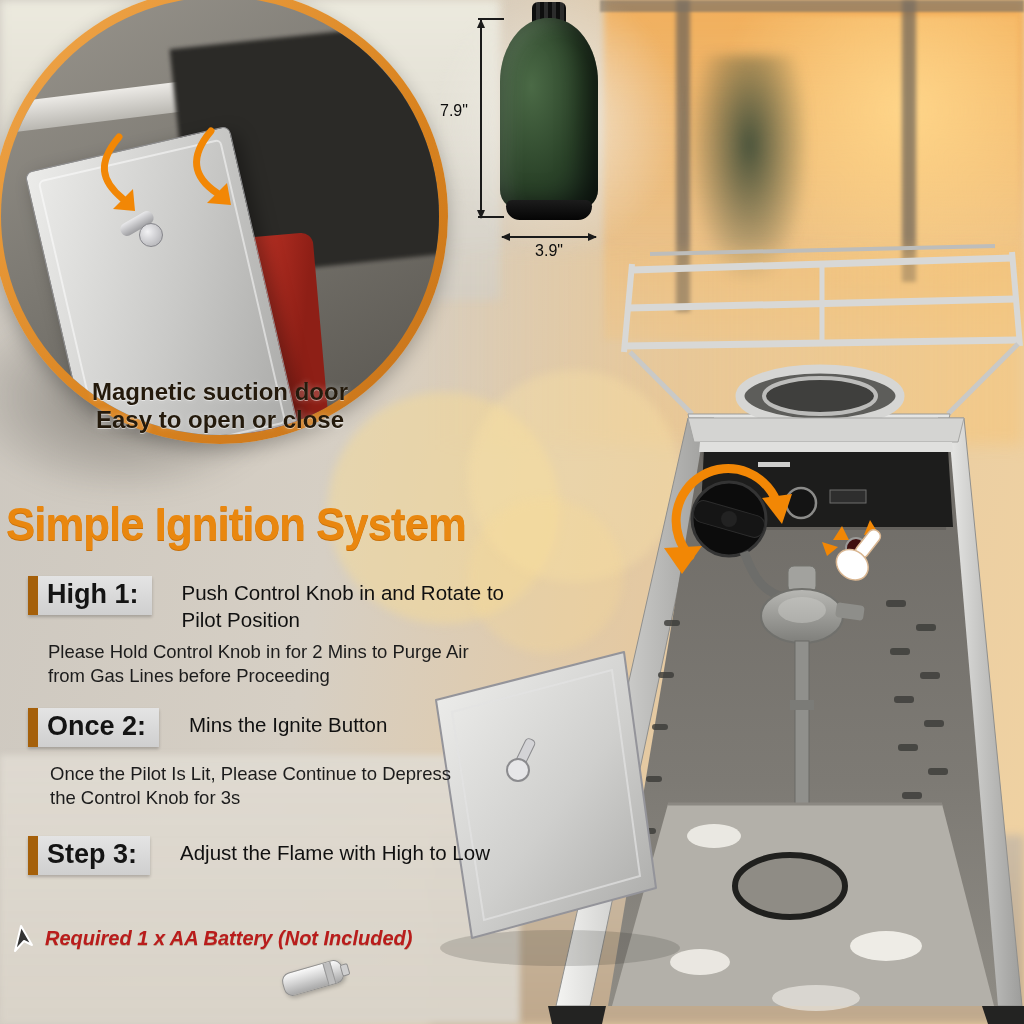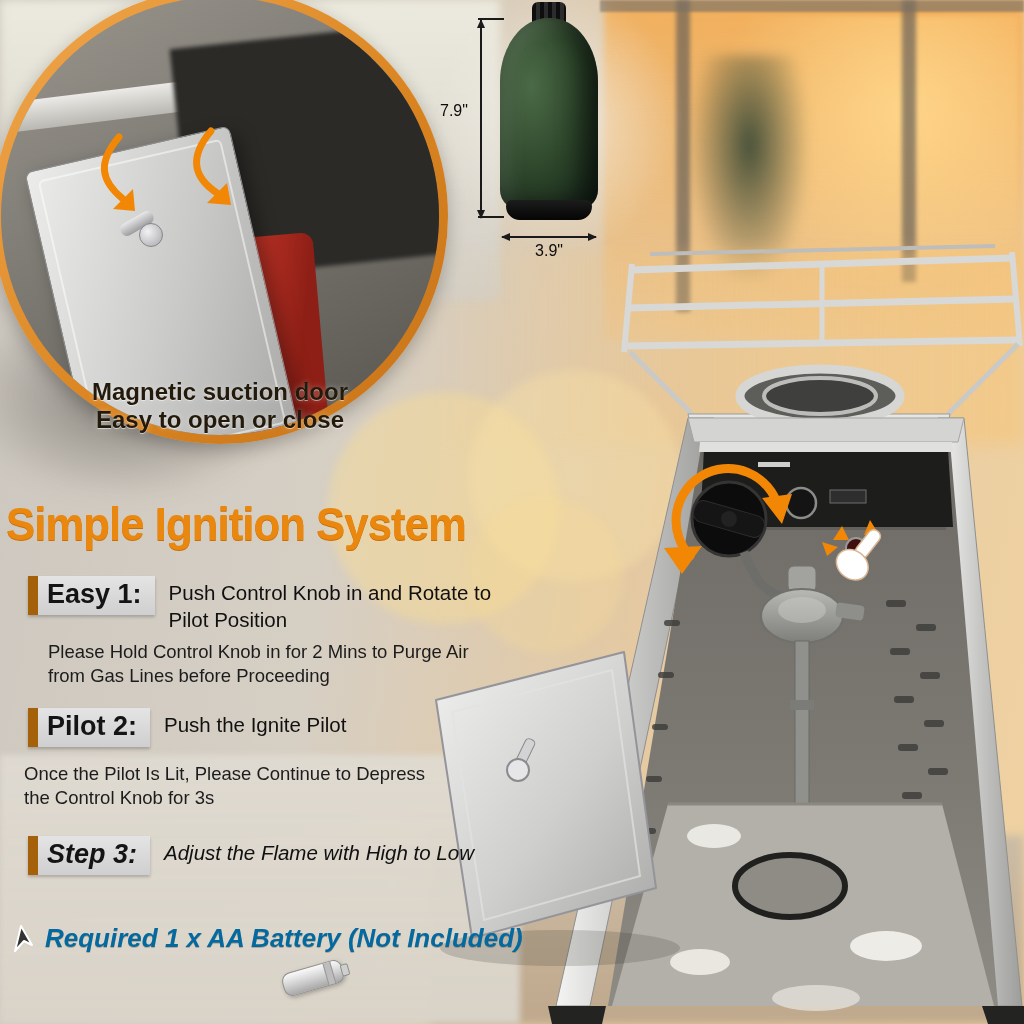--- a/index.html
+++ b/index.html
@@ -68,31 +68,31 @@
   .ahh{position:absolute;top:-5px;width:0;height:0;border-top:4px solid transparent;border-bottom:4px solid transparent;}
   .ahh.left{left:-1px;border-right:9px solid #1a1a1a;}
   .ahh.right{right:-1px;border-left:9px solid #1a1a1a;}
   .dim-label-h{position:absolute;left:64px;top:240px;width:98px;text-align:center;font-size:16px;color:#0c0c0c;}
   .cyl-caption{position:absolute;left:-14px;top:262px;width:258px;text-align:center;font-size:15px;color:#0a0a0a;line-height:1.3;}
 
   
   .title{position:absolute;left:6px;top:497px;width:580px;font-size:46px;font-weight:800;color:#e9870f;
          letter-spacing:-1px;transform:scaleX(.95);transform-origin:left;z-index:5;text-shadow:0 1px 0 #c96f06;}
   .step{position:absolute;display:flex;align-items:flex-start;z-index:5;}
-  .s1{left:28px;top:576px;}.s2{left:28px;top:708px;}.s3{left:28px;top:836px;font-style:italic;}
+  .s1{left:28px;top:576px;}.s2{left:28px;top:708px;}.s3{left:28px;top:836px;}
   .chip{background:linear-gradient(#e4e4e4,#cfcfcf);border-left:10px solid #a5600a;padding:3px 13px 5px 9px;
         font-size:27px;font-weight:bold;color:#141414;box-shadow:0 2px 3px rgba(0,0,0,.22);white-space:nowrap;}
-  .stext{margin-left:14px;padding-top:4px;font-size:20.5px;color:#101010;line-height:1.3;max-width:345px;}
+  .stext{margin-left:30px;padding-top:4px;font-size:20.5px;color:#101010;line-height:1.3;max-width:345px;}
   .note{position:absolute;left:24px;font-size:18.5px;color:#1c1c1c;line-height:1.32;z-index:5;}
   .n1{top:640px;max-width:462px;margin-left:24px;}
-  .n2{top:762px;max-width:430px;}
+  .n2{top:762px;max-width:430px;margin-left:26px;}
 
   
   .battery-line{position:absolute;left:10px;top:922px;display:flex;align-items:center;gap:7px;z-index:5;}
-  .btext{font-size:26px;font-weight:bold;font-style:italic;color:#0369a1;text-shadow:0 1px 0 rgba(120,60,0,.3);}
+  .btext{font-size:20px;font-weight:bold;font-style:italic;color:#b91c1c;text-shadow:0 1px 0 rgba(120,60,0,.3);}
   .battery-icon{position:absolute;left:282px;top:966px;width:60px;height:22px;border:1px solid #8e8e8e;border-radius:9px;
         background:linear-gradient(180deg,#fafafa,#d7d7d7 45%,#a8a8a8);transform:rotate(-16deg);
         box-shadow:1px 2px 4px rgba(0,0,0,.25);z-index:5;}
   .battery-icon::after{content:"";position:absolute;right:-7px;top:6px;width:6px;height:10px;background:#cfcfcf;
         border:1px solid #8e8e8e;border-radius:2px;}
   .b-ring{position:absolute;right:9px;top:0;bottom:0;width:6px;background:#bdbdbd;border-left:1px solid #979797;border-right:1px solid #979797;}
 </style>
 </head>
 <body>
 
@@ -283,28 +283,28 @@
     <div class="dim-h">
       <span class="ahh left"></span>
       <span class="ahh right"></span>
     </div>
     <div class="dim-label-h">3.9"</div>
   </div>
 
   <div class="title">Simple Ignition System</div>
 
   <div class="step s1">
-    <div class="chip"><span>Easy 1:</span></div>
+    <div class="chip"><span>High 1:</span></div>
     <div class="stext">Push Control Knob in and Rotate to Pilot Position</div>
   </div>
   <div class="note n1">Please Hold Control Knob in for 2 Mins to Purge Air from Gas Lines before Proceeding</div>
 
   <div class="step s2">
-    <div class="chip"><span>Pilot 2:</span></div>
-    <div class="stext">Push the Ignite Pilot</div>
+    <div class="chip"><span>Once 2:</span></div>
+    <div class="stext">Mins the Ignite Button</div>
   </div>
   <div class="note n2">Once the Pilot Is Lit, Please Continue to Depress the Control Knob for 3s</div>
 
   <div class="step s3">
     <div class="chip"><span>Step 3:</span></div>
     <div class="stext">Adjust the Flame with High to Low</div>
   </div>
 
   <div class="battery-line">
     <svg width="28" height="32">

